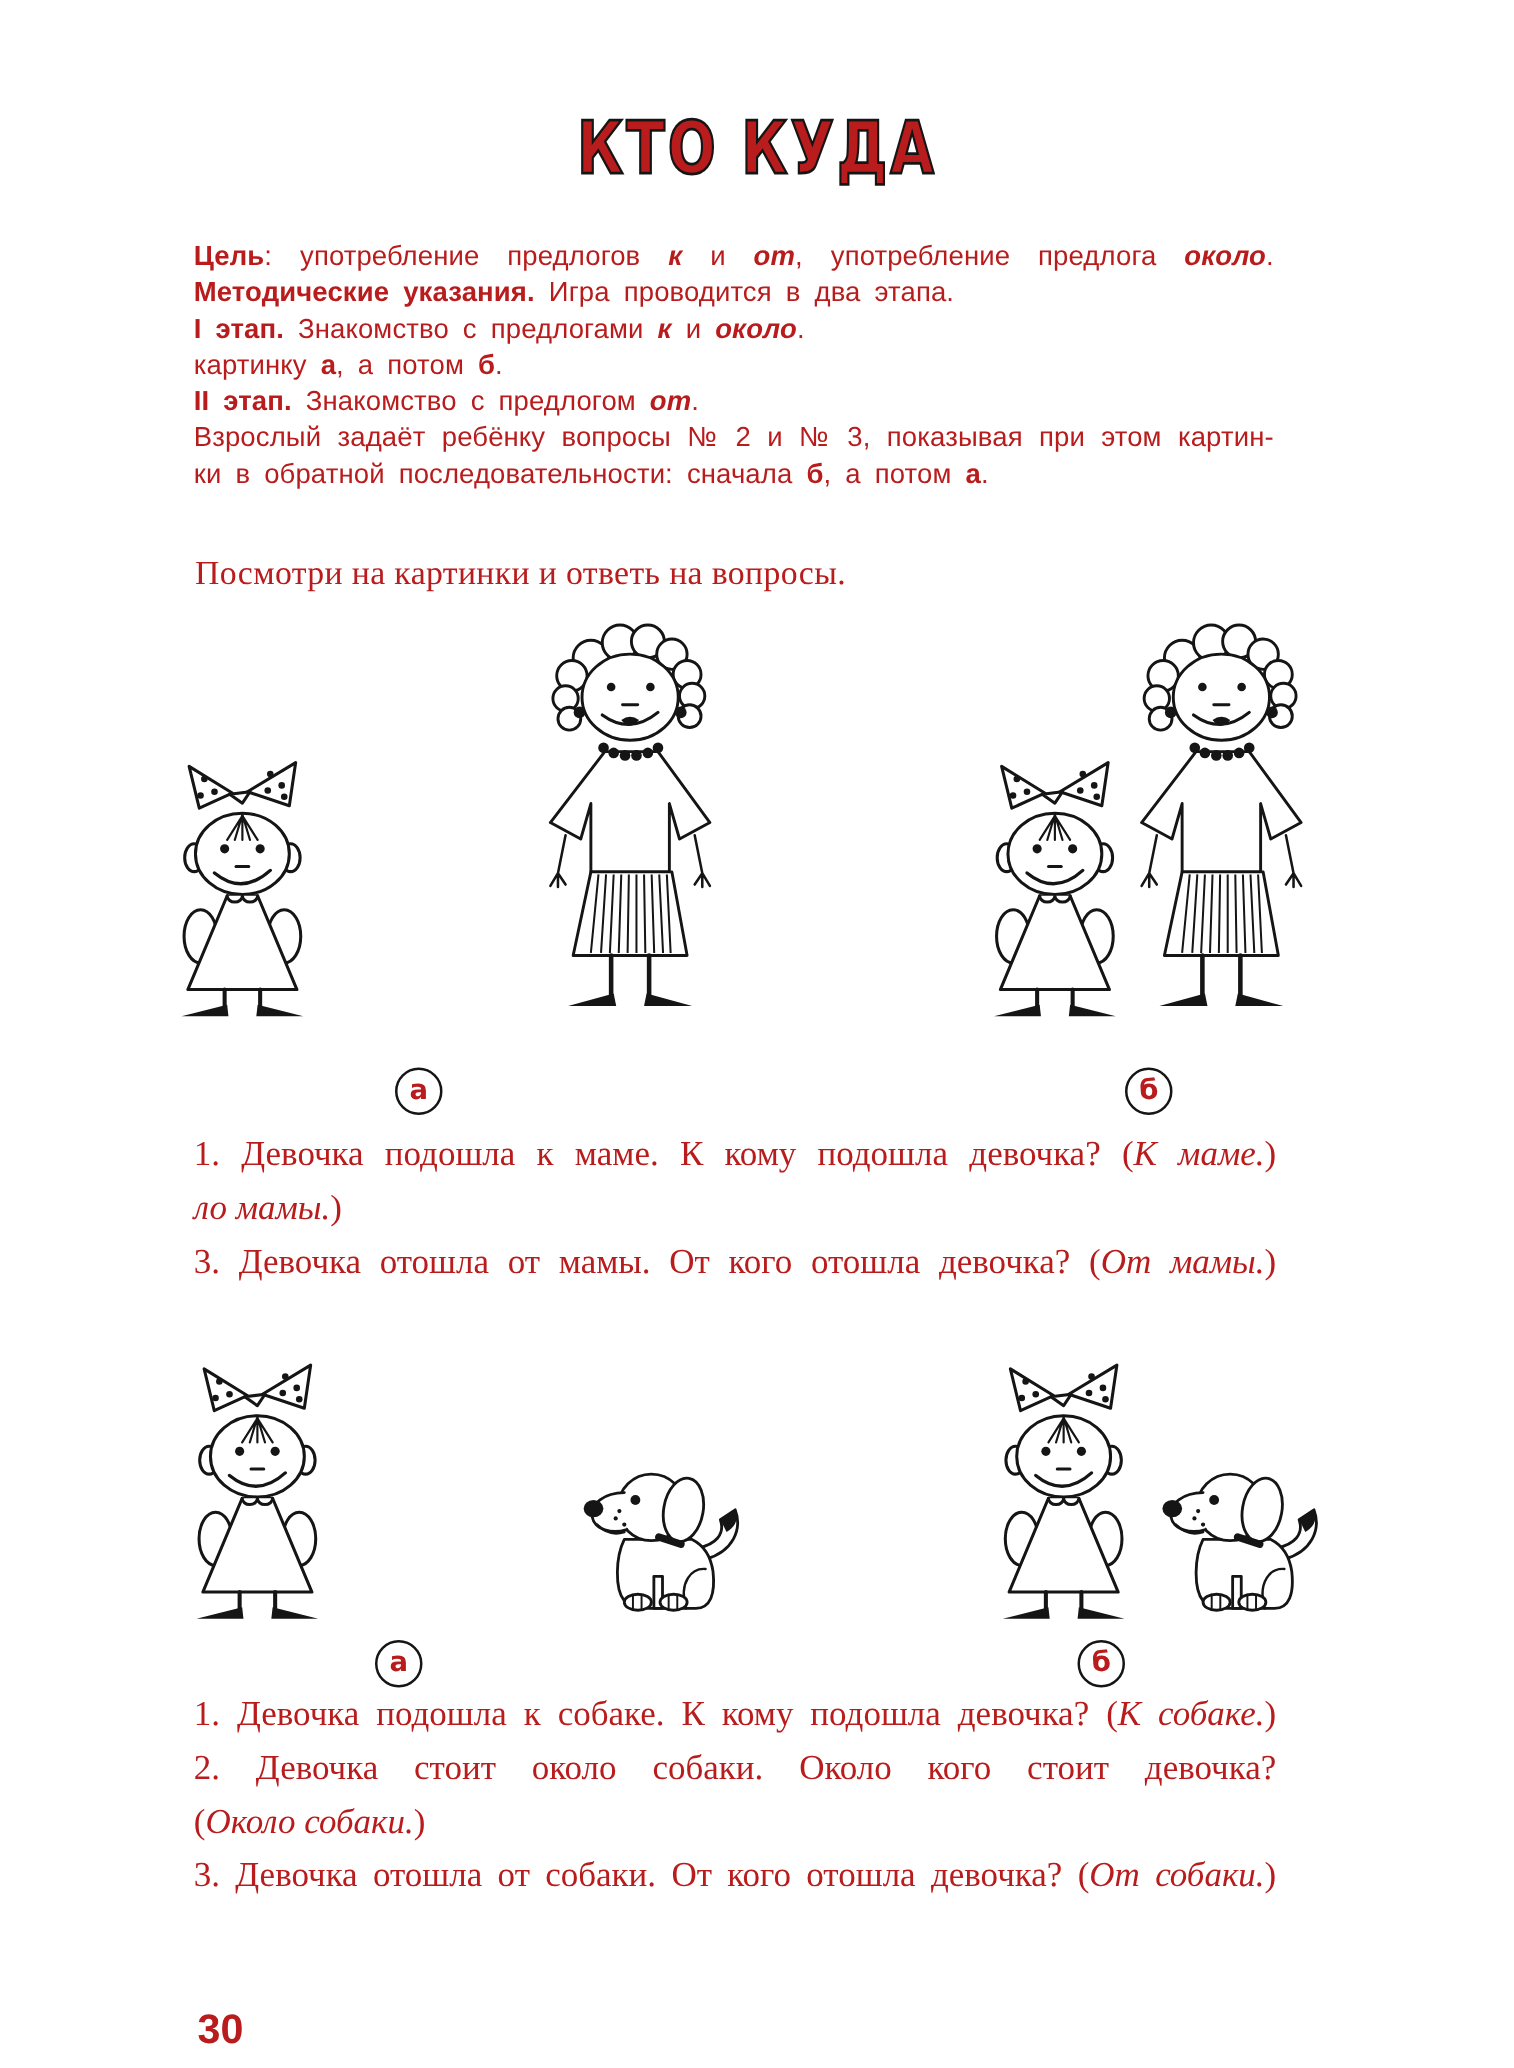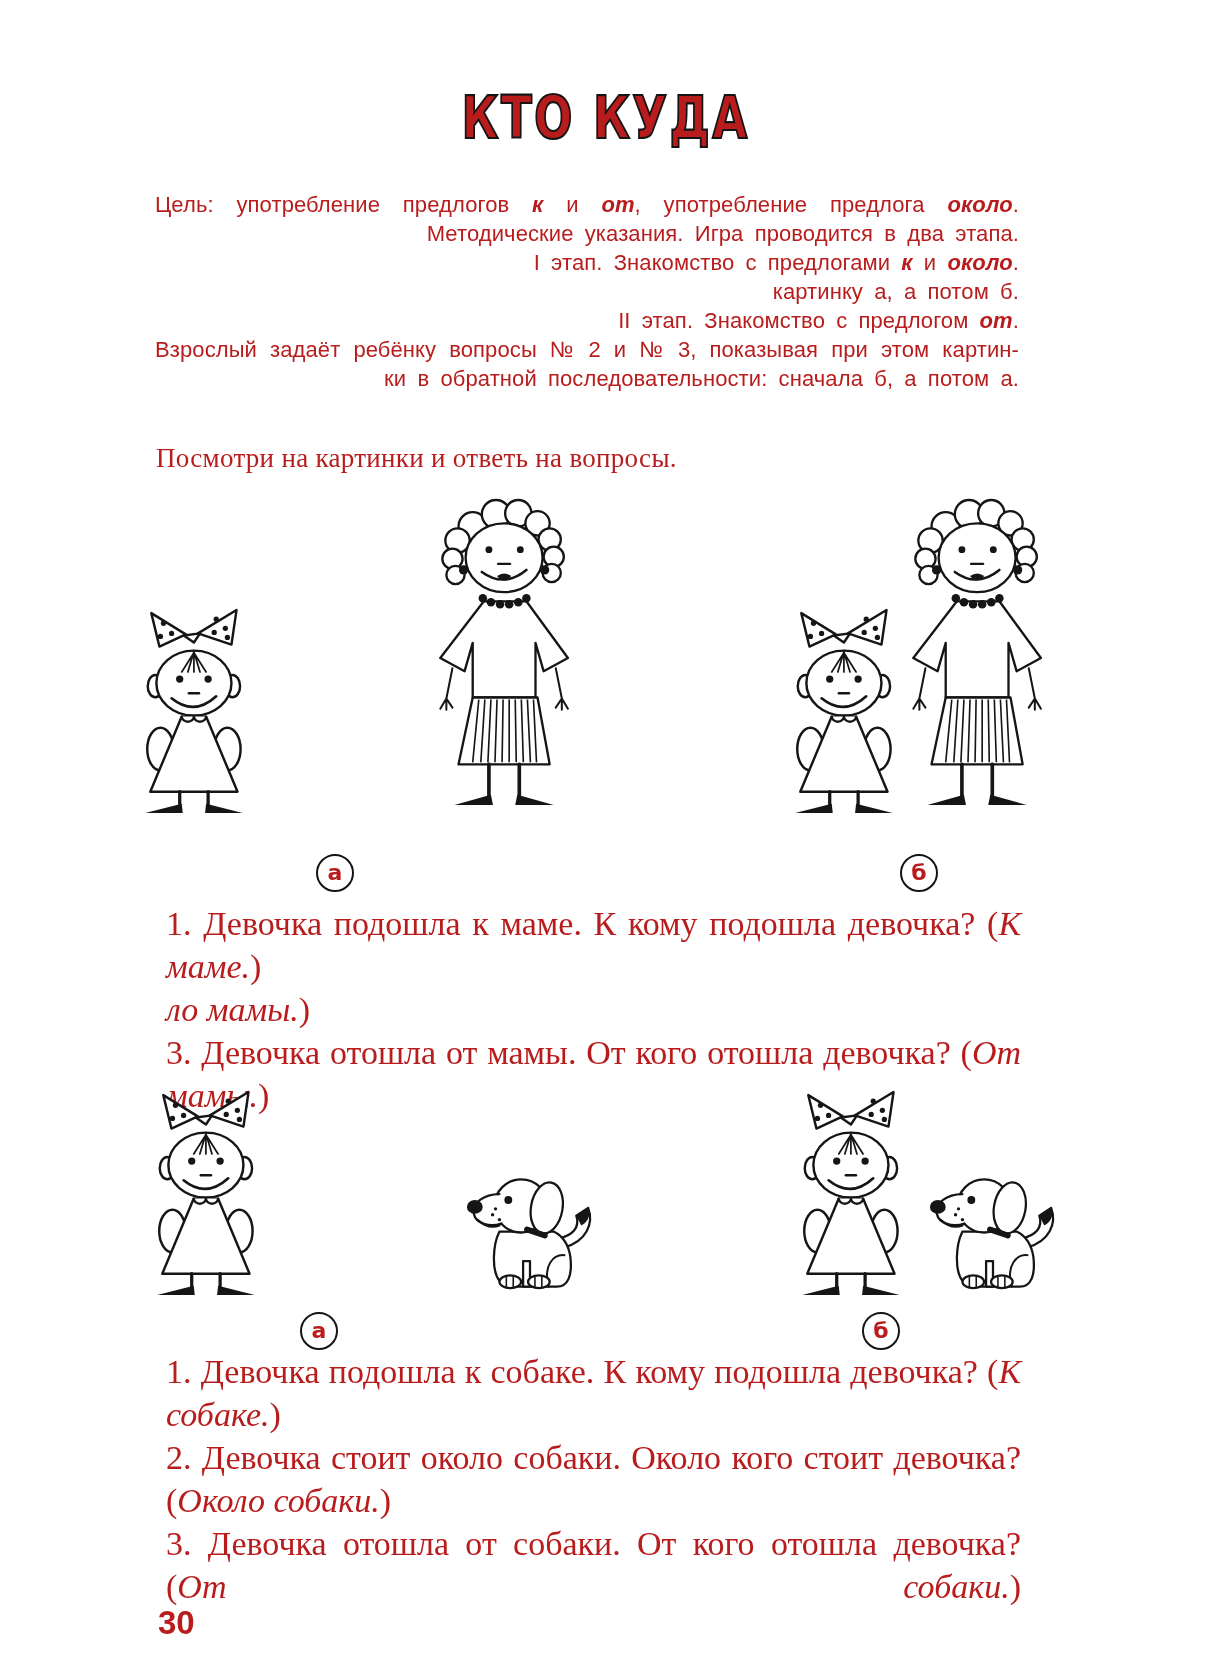--- a/index.html
+++ b/index.html
@@ -16,34 +16,34 @@
     display:inline-block;transform:scaleX(0.78);transform-origin:center;
     font-family:"DejaVu Sans", sans-serif;font-weight:bold;font-size:58px;
     letter-spacing:3px;-webkit-text-stroke:2.2px #151515;white-space:nowrap;
   }
   
   .instr{
     position:absolute;left:155px;top:190px;width:864px;
     font-family:"Liberation Sans", sans-serif;font-size:22px;line-height:29px;
     word-spacing:5px;letter-spacing:0.1px;
   }
-  .iline{text-align:right;}
+  .iline{text-align:left;}
   .iline.fill{text-align:justify;text-align-last:justify;}
-  .b{font-weight:normal;}
+  .b{font-weight:bold;}
   .bi{font-weight:bold;font-style:italic;}
   .i{font-style:italic;}
   
   .prompt{
     position:absolute;left:156px;top:443px;margin:0;
     font-size:27px;letter-spacing:0.3px;
   }
   .qblock{position:absolute;left:155px;width:866px;}
   #q-mom{top:902px;}
   #q-dog{top:1350px;}
-  .qline{font-size:34px;line-height:43px;text-align:left;margin-left:11px;}
+  .qline{font-size:28px;line-height:43px;text-align:left;}
   .qline.fill{text-align:justify;text-align-last:justify;}
   
   .fig{position:absolute;}
   #girl-1a{left:138px;top:606px;width:124px;height:208px;}
   #mom-1a {left:420px;top:498px;width:152px;height:316px;}
   #girl-1b{left:788px;top:606px;width:124px;height:208px;}
   #mom-1b {left:893px;top:498px;width:152px;height:316px;}
   #girl-2a{left:150px;top:1088px;width:124px;height:208px;}
   #dog-2a {left:462px;top:1170px;width:136px;height:125px;}
   #girl-2b{left:795px;top:1088px;width:124px;height:208px;}

